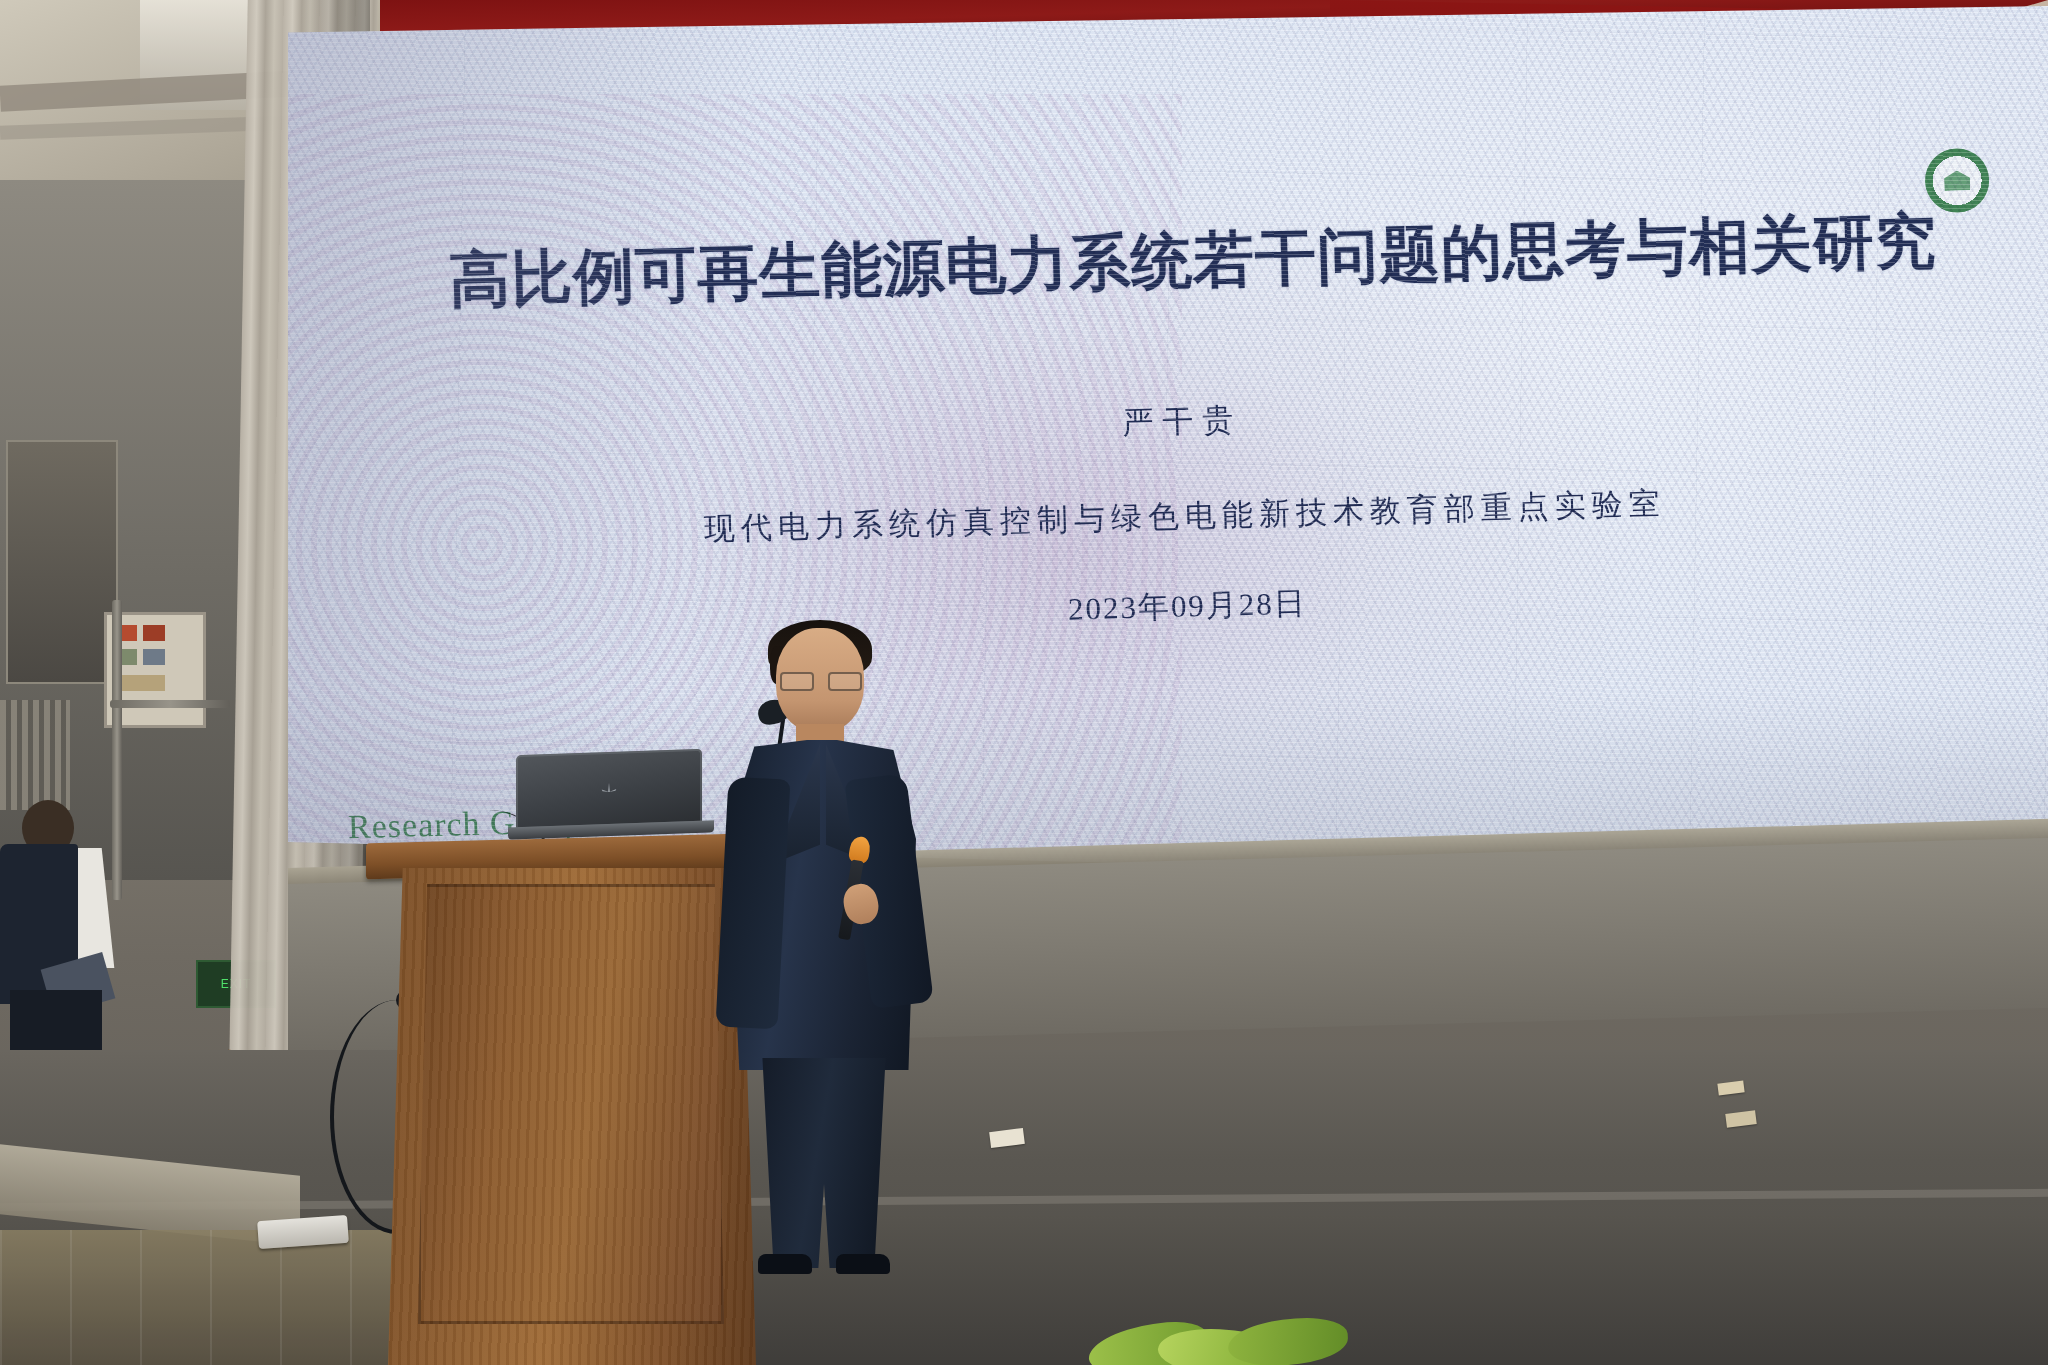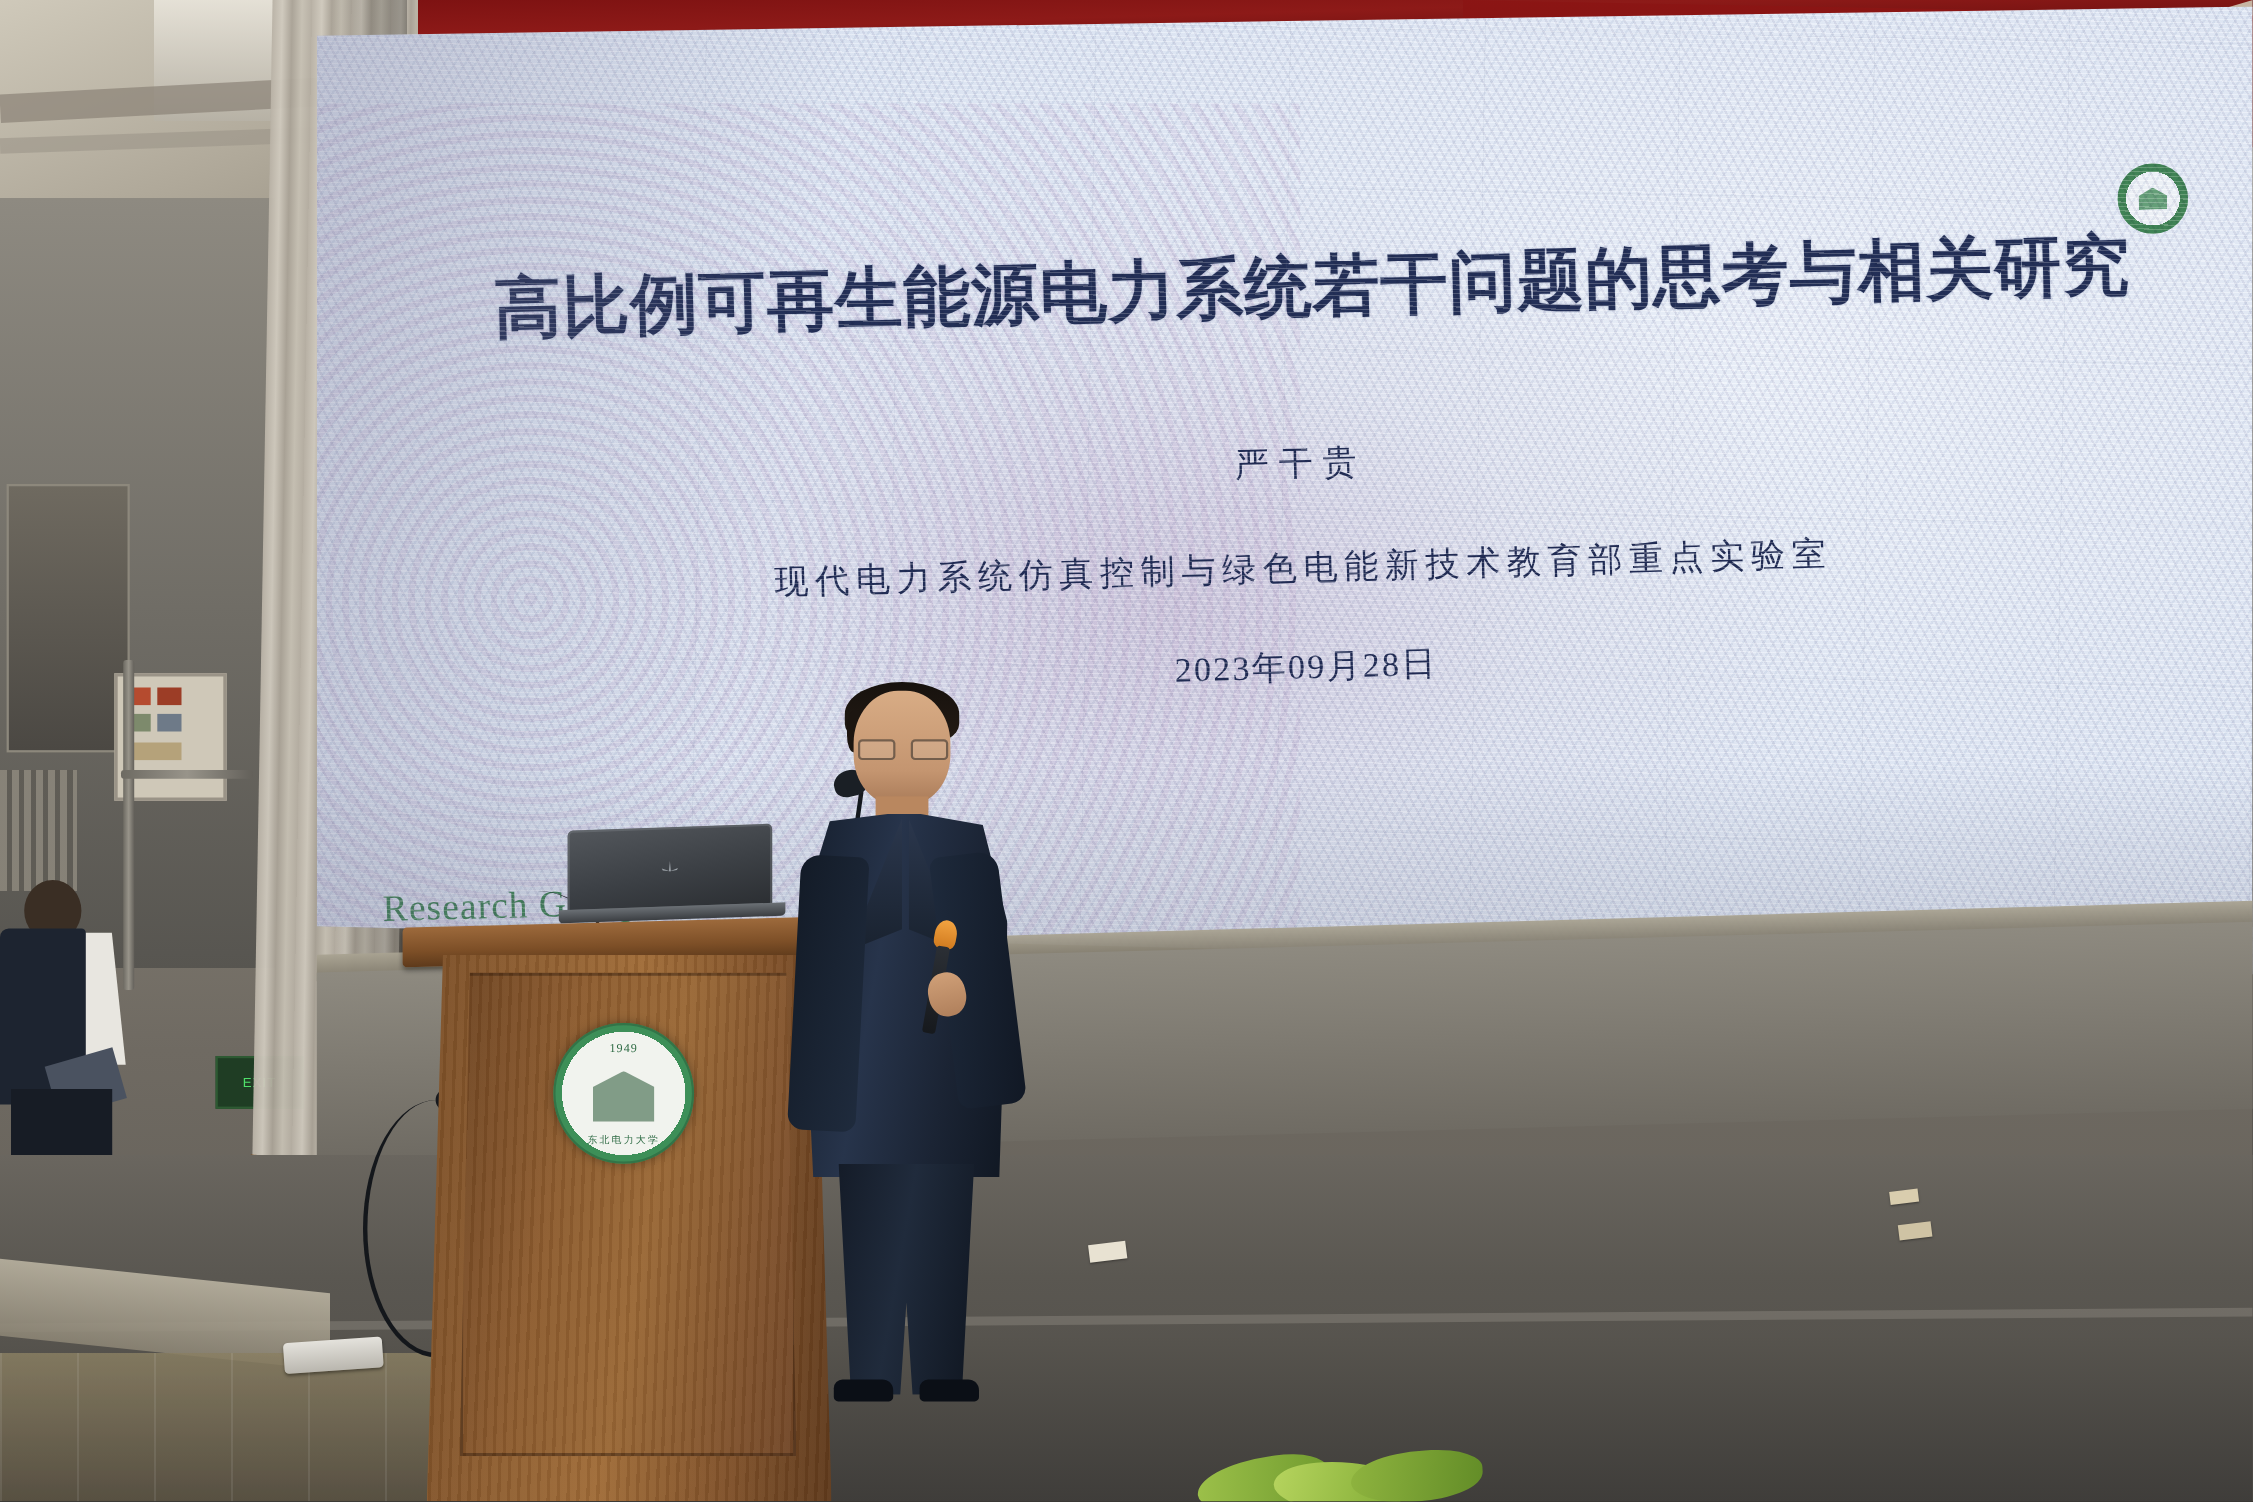--- a/index.html
+++ b/index.html
@@ -724,25 +724,20 @@
     <div class="leaf" style="left:140px; bottom:10px; transform:rotate(-3deg); background:linear-gradient(100deg,#8fb43f,#628c27);"></div>
   </div>
 
   <div class="podium">
     <div class="podium-top"></div>
     <div class="podium-body">
       <div class="podium-grain"></div>
     </div>
     <div class="podium-panel">
       <div class="podium-grain"></div>
-    </div>
-    <div class="podium-seal">
-      <div class="year">1949</div>
-      <div class="bldg"></div>
-      <div class="cn-bottom">东北电力大学</div>
     </div>
   </div>
 
   <div class="laptop">
     <div class="laptop-lid">
       <div class="laptop-logo">
         <svg viewBox="0 0 24 24" width="24" height="22" aria-hidden="true">
           <path d="M12 2 L13 12 L11 12 Z" fill="#9aa0a6"></path>
           <path d="M12 12 L4 9 L5 11 Z" fill="#9aa0a6"></path>
           <path d="M12 12 L20 9 L19 11 Z" fill="#9aa0a6"></path>

